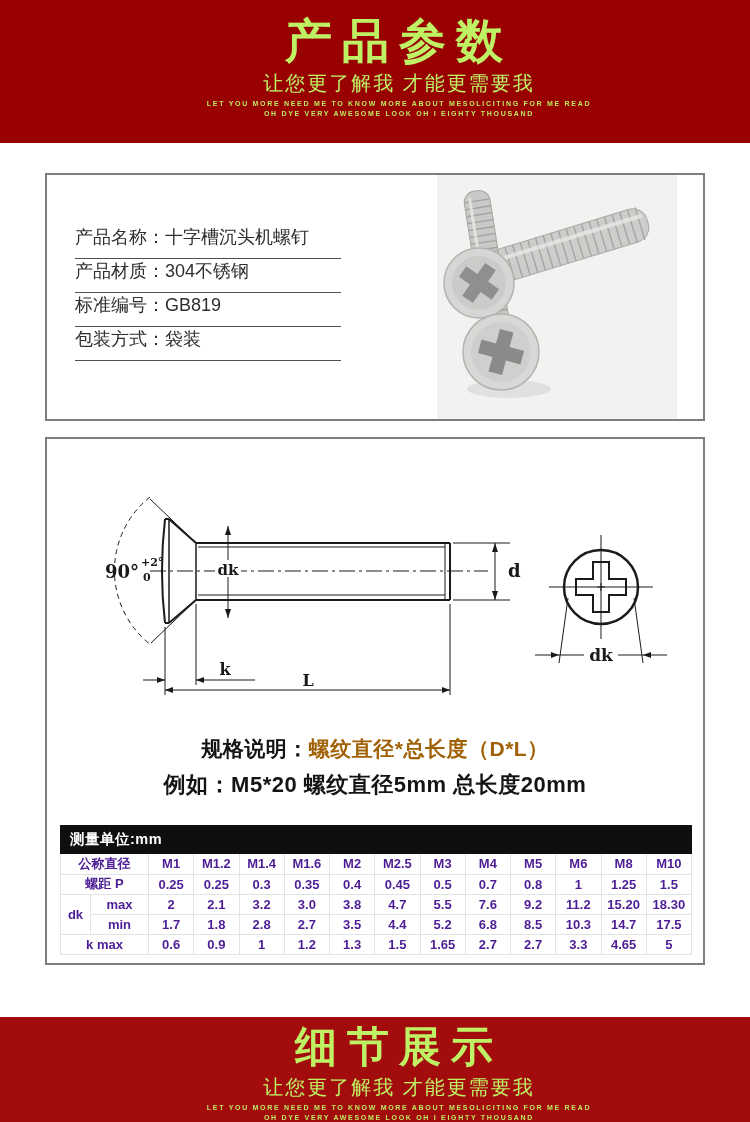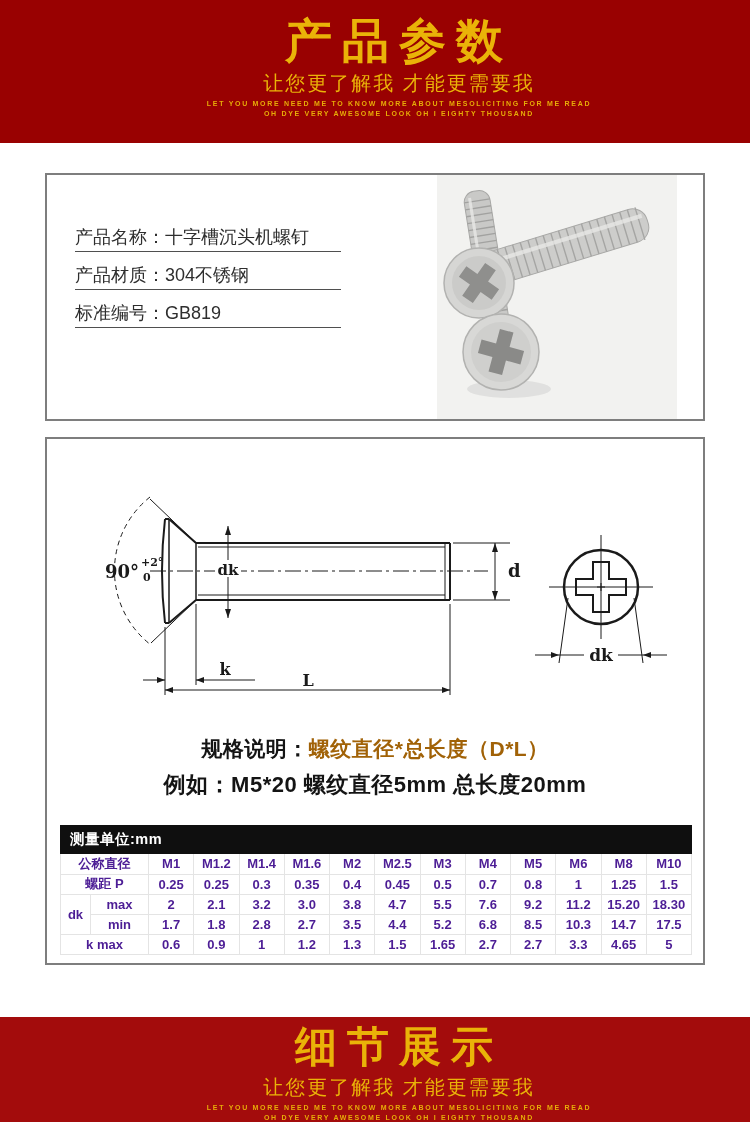--- a/index.html
+++ b/index.html
@@ -1,38 +1,38 @@
 <!DOCTYPE html>
 <html><head>
 <meta charset="utf-8">
 <style>
   * { margin:0; padding:0; box-sizing:border-box; }
   html,body { background:#ffffff; }
   body { width:750px; font-family:"Liberation Sans","DejaVu Sans",sans-serif; }
   .page { position:relative; width:750px; height:1122px; overflow:hidden; background:#fff; }
 
   
-  .banner { position:absolute; left:0; width:750px; color:#eab308; text-align:center;padding-left:48px; }
+  .banner { position:absolute; left:0; width:750px; color:#bef264; text-align:center;padding-left:48px; }
   .banner-top { top:0; height:143px; padding-top:16px; }
   .banner-bottom { top:1017px; height:105px; padding-top:8px; overflow:hidden; }
   .banner-title { font-weight:bold; letter-spacing:10px; line-height:1.05; }
   .banner-top .banner-title { font-size:47px; }
   .banner-bottom .banner-title { font-size:42px;text-align:center; }
   .banner-sub { font-size:20px; letter-spacing:2px; margin-top:5px; font-weight:400; }
   .banner-en { font-size:7px; font-weight:bold; letter-spacing:1.7px; margin-top:3px; opacity:.96; }
 
   
   .box { position:absolute; left:45px; width:660px; background:#fff; border:2px solid #7e7e7e; }
   .box1 { top:173px; height:248px; }
   .box2 { top:437px; height:528px; }
 
   
   .info-list { position:absolute; left:28px; top:50px; }
   .info-row { width:266px; font-size:18px; color:#2e2e2e; white-space:nowrap;
-              padding-bottom:2px; border-bottom:1px solid #4f4f4f; margin-bottom:11px; }
+              padding-bottom:9px; border-bottom:1px solid #4f4f4f; margin-bottom:0; }
   .info-row .lab, .info-row .val { color:#2e2e2e; }
 
   
   .photo { position:absolute; top:0; right:26px; width:240px; height:244px; }
 
   
   .diagram { position:absolute; top:20px; left:0; width:656px; height:280px; }
   .dim-label { font-family:"DejaVu Serif","Liberation Serif",serif; font-weight:bold; fill:#1a1a1a; }
 
   
@@ -71,20 +71,23 @@
     <div class="info-list">
       <div class="info-row">
         <span class="lab">产品名称：</span><span class="val">十字槽沉头机螺钉</span>
       </div>
       <div class="info-row">
         <span class="lab">产品材质：</span><span class="val">304不锈钢</span>
       </div>
       <div class="info-row">
         <span class="lab">标准编号：</span><span class="val">GB819</span>
       </div>
+      <div class="info-row">
+        <span class="lab">包装方式：</span><span class="val">袋装</span>
+      </div>
     </div>
 
     <svg class="photo" viewBox="0 0 240 244">
       <rect x="0" y="0" width="240" height="244" fill="#f2f2f0"></rect>
 
       <g transform="rotate(-9 64 177)">
         <rect x="51" y="14" width="26" height="152" rx="11" fill="#c9c9c7" stroke="#a8a8a6" stroke-width="1"></rect>
         <path d="M51,24 h26 M51,31 h26 M51,38 h26 M51,45 h26 M51,52 h26 M51,59 h26 M51,66 h26 M51,73 h26 M51,80 h26 M51,87 h26 M51,94 h26 M51,101 h26 M51,108 h26 M51,115 h26 M51,122 h26 M51,129 h26 M51,136 h26 M51,143 h26 M51,150 h26" stroke="#a2a2a0" stroke-width="1.4"></path>
         <path d="M57,20 V160" stroke="#e9e9e7" stroke-width="3" opacity=".8"></path>
       </g>

